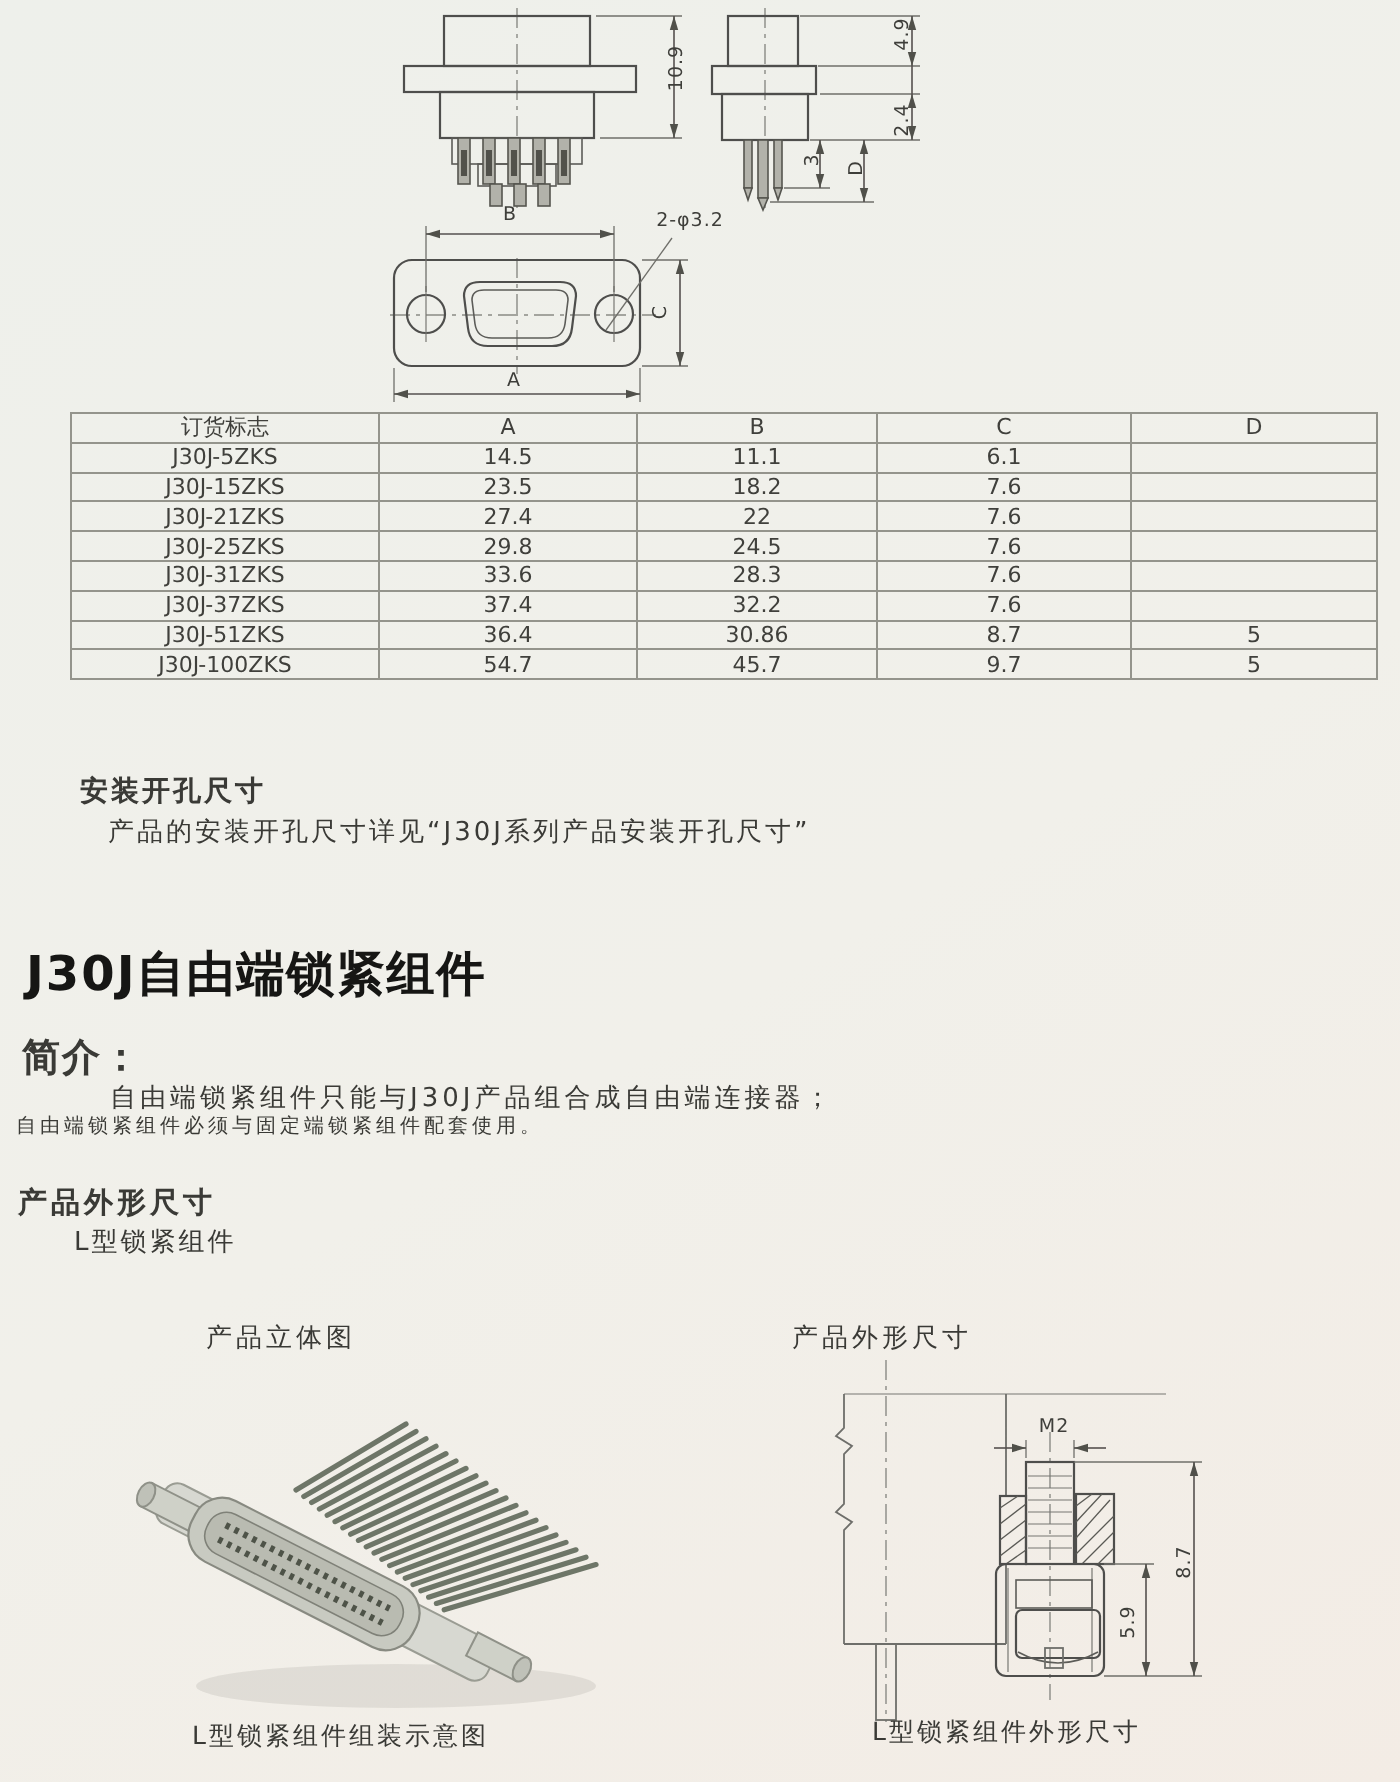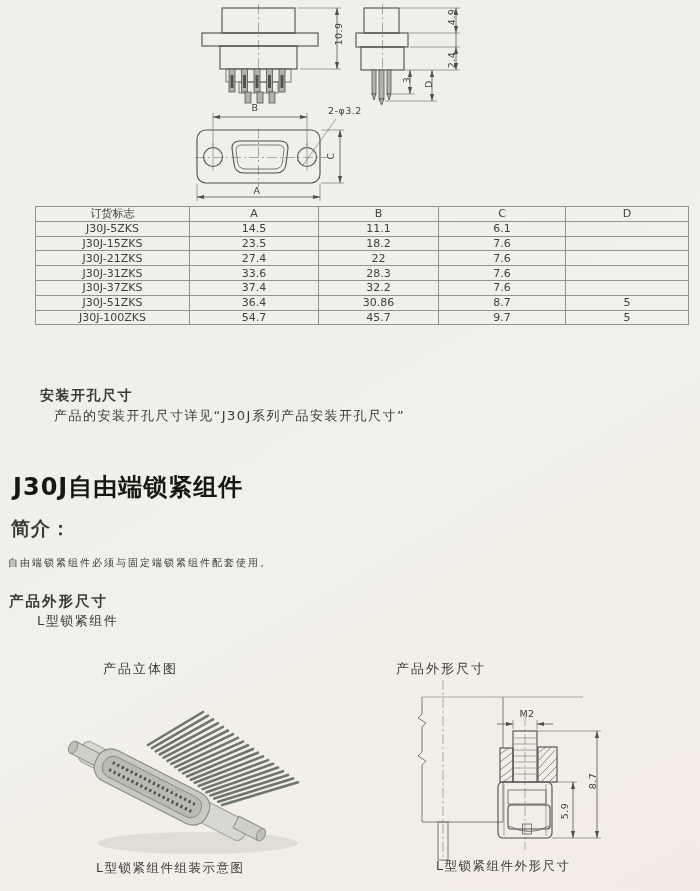--- a/index.html
+++ b/index.html
@@ -171,20 +171,27 @@
           <td></td>
         </tr>
         <tr>
           <td>J30J-21ZKS</td>
           <td>27.4</td>
           <td>22</td>
           <td>7.6</td>
           <td></td>
         </tr>
         <tr>
+          <td>J30J-25ZKS</td>
+          <td>29.8</td>
+          <td>24.5</td>
+          <td>7.6</td>
+          <td></td>
+        </tr>
+        <tr>
           <td>J30J-31ZKS</td>
           <td>33.6</td>
           <td>28.3</td>
           <td>7.6</td>
           <td></td>
         </tr>
         <tr>
           <td>J30J-37ZKS</td>
           <td>37.4</td>
           <td>32.2</td>
@@ -207,20 +214,21 @@
         </tr>
       </tbody>
   </table>
 
   <div class="t" style="left:40px;top:387px;font-size:14px;font-weight:bold;letter-spacing:1.5px">安装开孔尺寸</div>
   <div class="t" style="left:54px;top:407px;font-size:13px;letter-spacing:1.5px">产品的安装开孔尺寸详见“J30J系列产品安装开孔尺寸”</div>
 
   <div class="t" style="left:13px;top:471px;font-size:24px;font-weight:bold;letter-spacing:1px;color:#161614">J30J自由端锁紧组件</div>
 
   <div class="t" style="left:11px;top:516px;font-size:19px;font-weight:bold;letter-spacing:1px">简介：</div>
+  <div class="t" style="left:55px;top:540px;font-size:13px;letter-spacing:2px">自由端锁紧组件只能与J30J产品组合成自由端连接器；</div>
   <div class="t" style="left:8px;top:556px;font-size:10px;letter-spacing:2px">自由端锁紧组件必须与固定端锁紧组件配套使用。</div>
 
   <div class="t" style="left:9px;top:592px;font-size:14.5px;font-weight:bold;letter-spacing:2px">产品外形尺寸</div>
   <div class="t" style="left:37px;top:612px;font-size:13px;font-weight:normal;letter-spacing:1.5px">L型锁紧组件</div>
 
   <div class="t" style="left:103px;top:660px;font-size:13px;letter-spacing:2px">产品立体图</div>
   <div class="t" style="left:396px;top:660px;font-size:13px;letter-spacing:2px">产品外形尺寸</div>
 
   <svg class="draw" style="left:58px;top:688px" width="260" height="175">
     <ellipse cx="140" cy="155" rx="100" ry="11" fill="rgba(70,70,60,0.10)"></ellipse>

